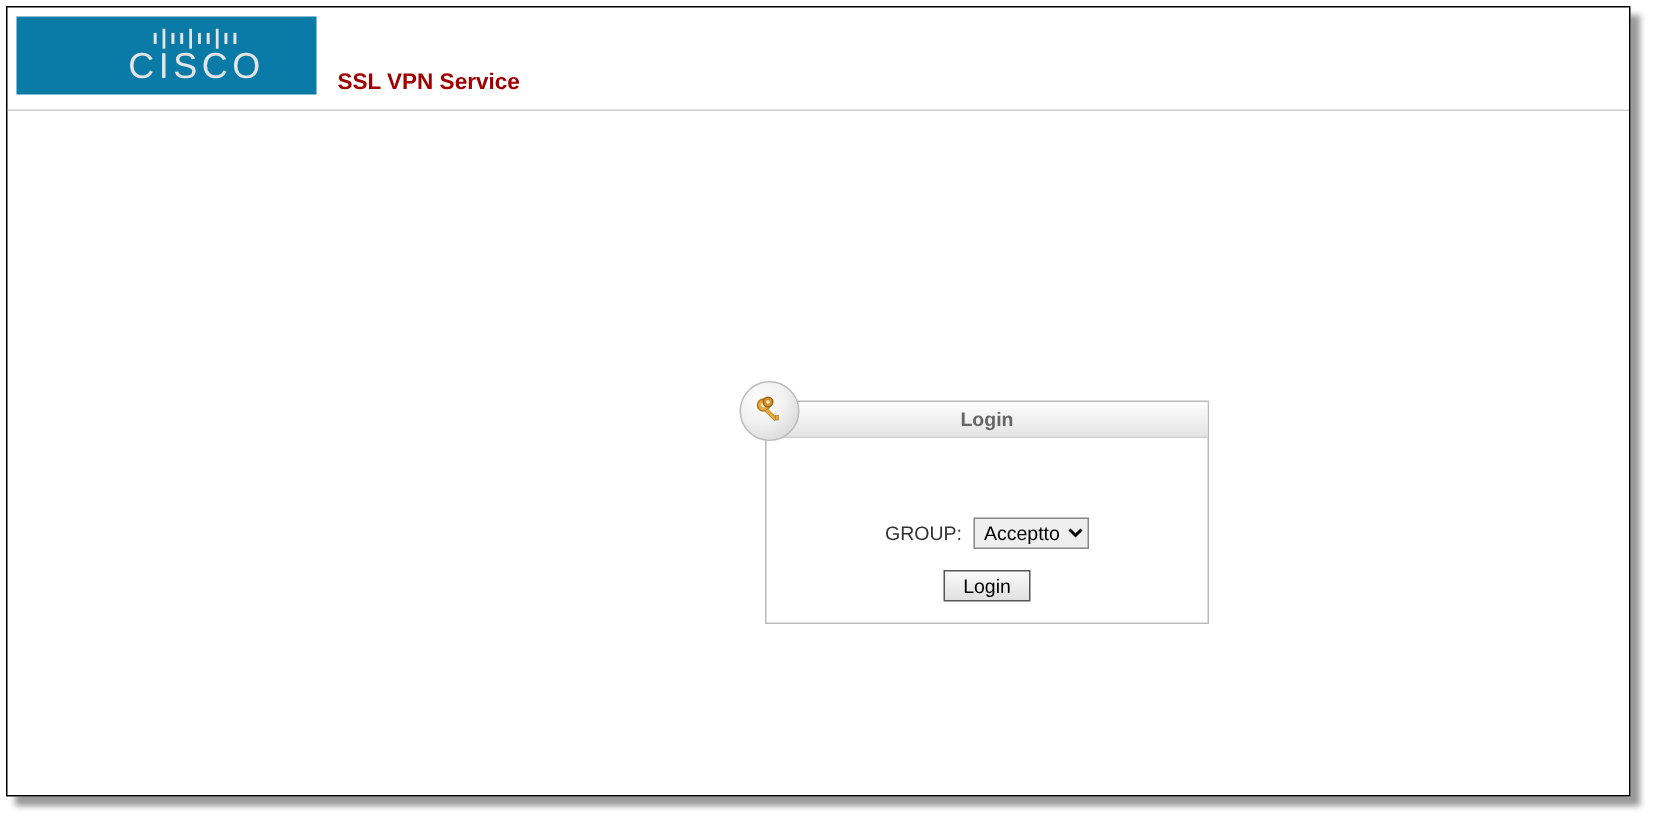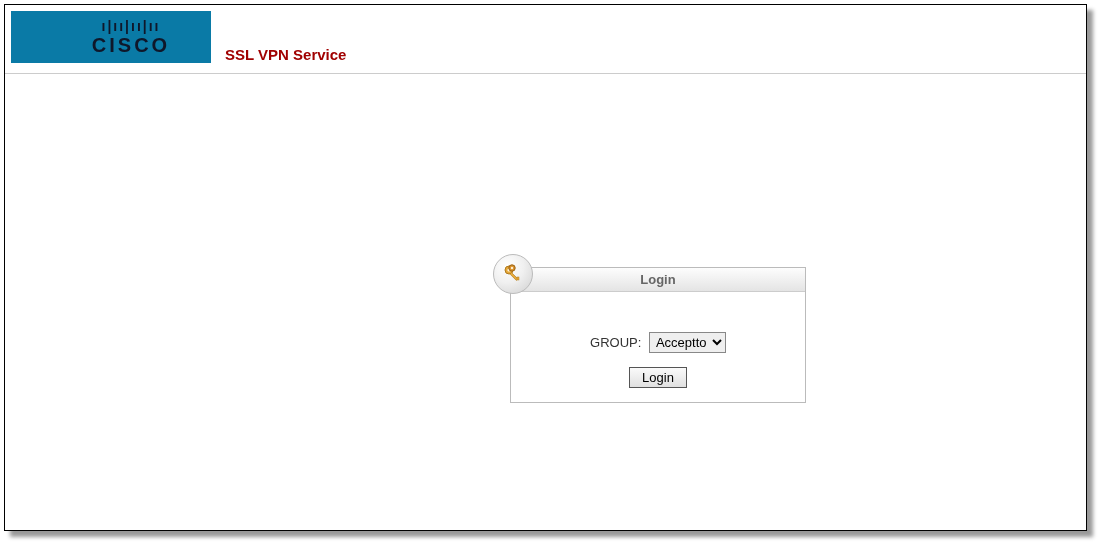--- a/index.html
+++ b/index.html
@@ -29,34 +29,34 @@
       width: 200px;
       height: 52px;
       background: #0a7aa6;
       display: flex;
       align-items: center;
       justify-content: center;
       margin-left: 6px;
       margin-top: 4px;
     }
     .cisco-logo {
-      color: #0f172a;
+      color: #e5e5e5;
       text-align: center;
       line-height: 1;
       margin-left: 40px;
     }
     .cisco-bars {
       font-size: 14px;
       letter-spacing: 2px;
       font-weight: bold;
       margin-bottom: 2px;
     }
     .cisco-text {
-      font-size: 20px;
-      font-weight: bold;
+      font-size: 24px;
+      font-weight: normal;
       letter-spacing: 3px;
     }
     .service-title {
       color: #a00000;
       font-weight: bold;
       font-size: 15px;
       margin-left: 14px;
       margin-top: 38px;
     }
     .divider {
@@ -102,21 +102,21 @@
     .login-body {
       padding: 18px 12px 14px 12px;
       text-align: center;
       font-size: 13px;
       color: #333;
     }
     .redirect-msg {
       margin-bottom: 6px;
     }
     .group-row {
-      margin-top: 22px;
+      margin-top: 35px;
       margin-bottom: 14px;
     }
     .group-label {
       font-size: 13px;
       margin-right: 4px;
     }
     .group-select {
       font-size: 13px;
       padding: 1px 2px;
       border: 1px solid #888;

